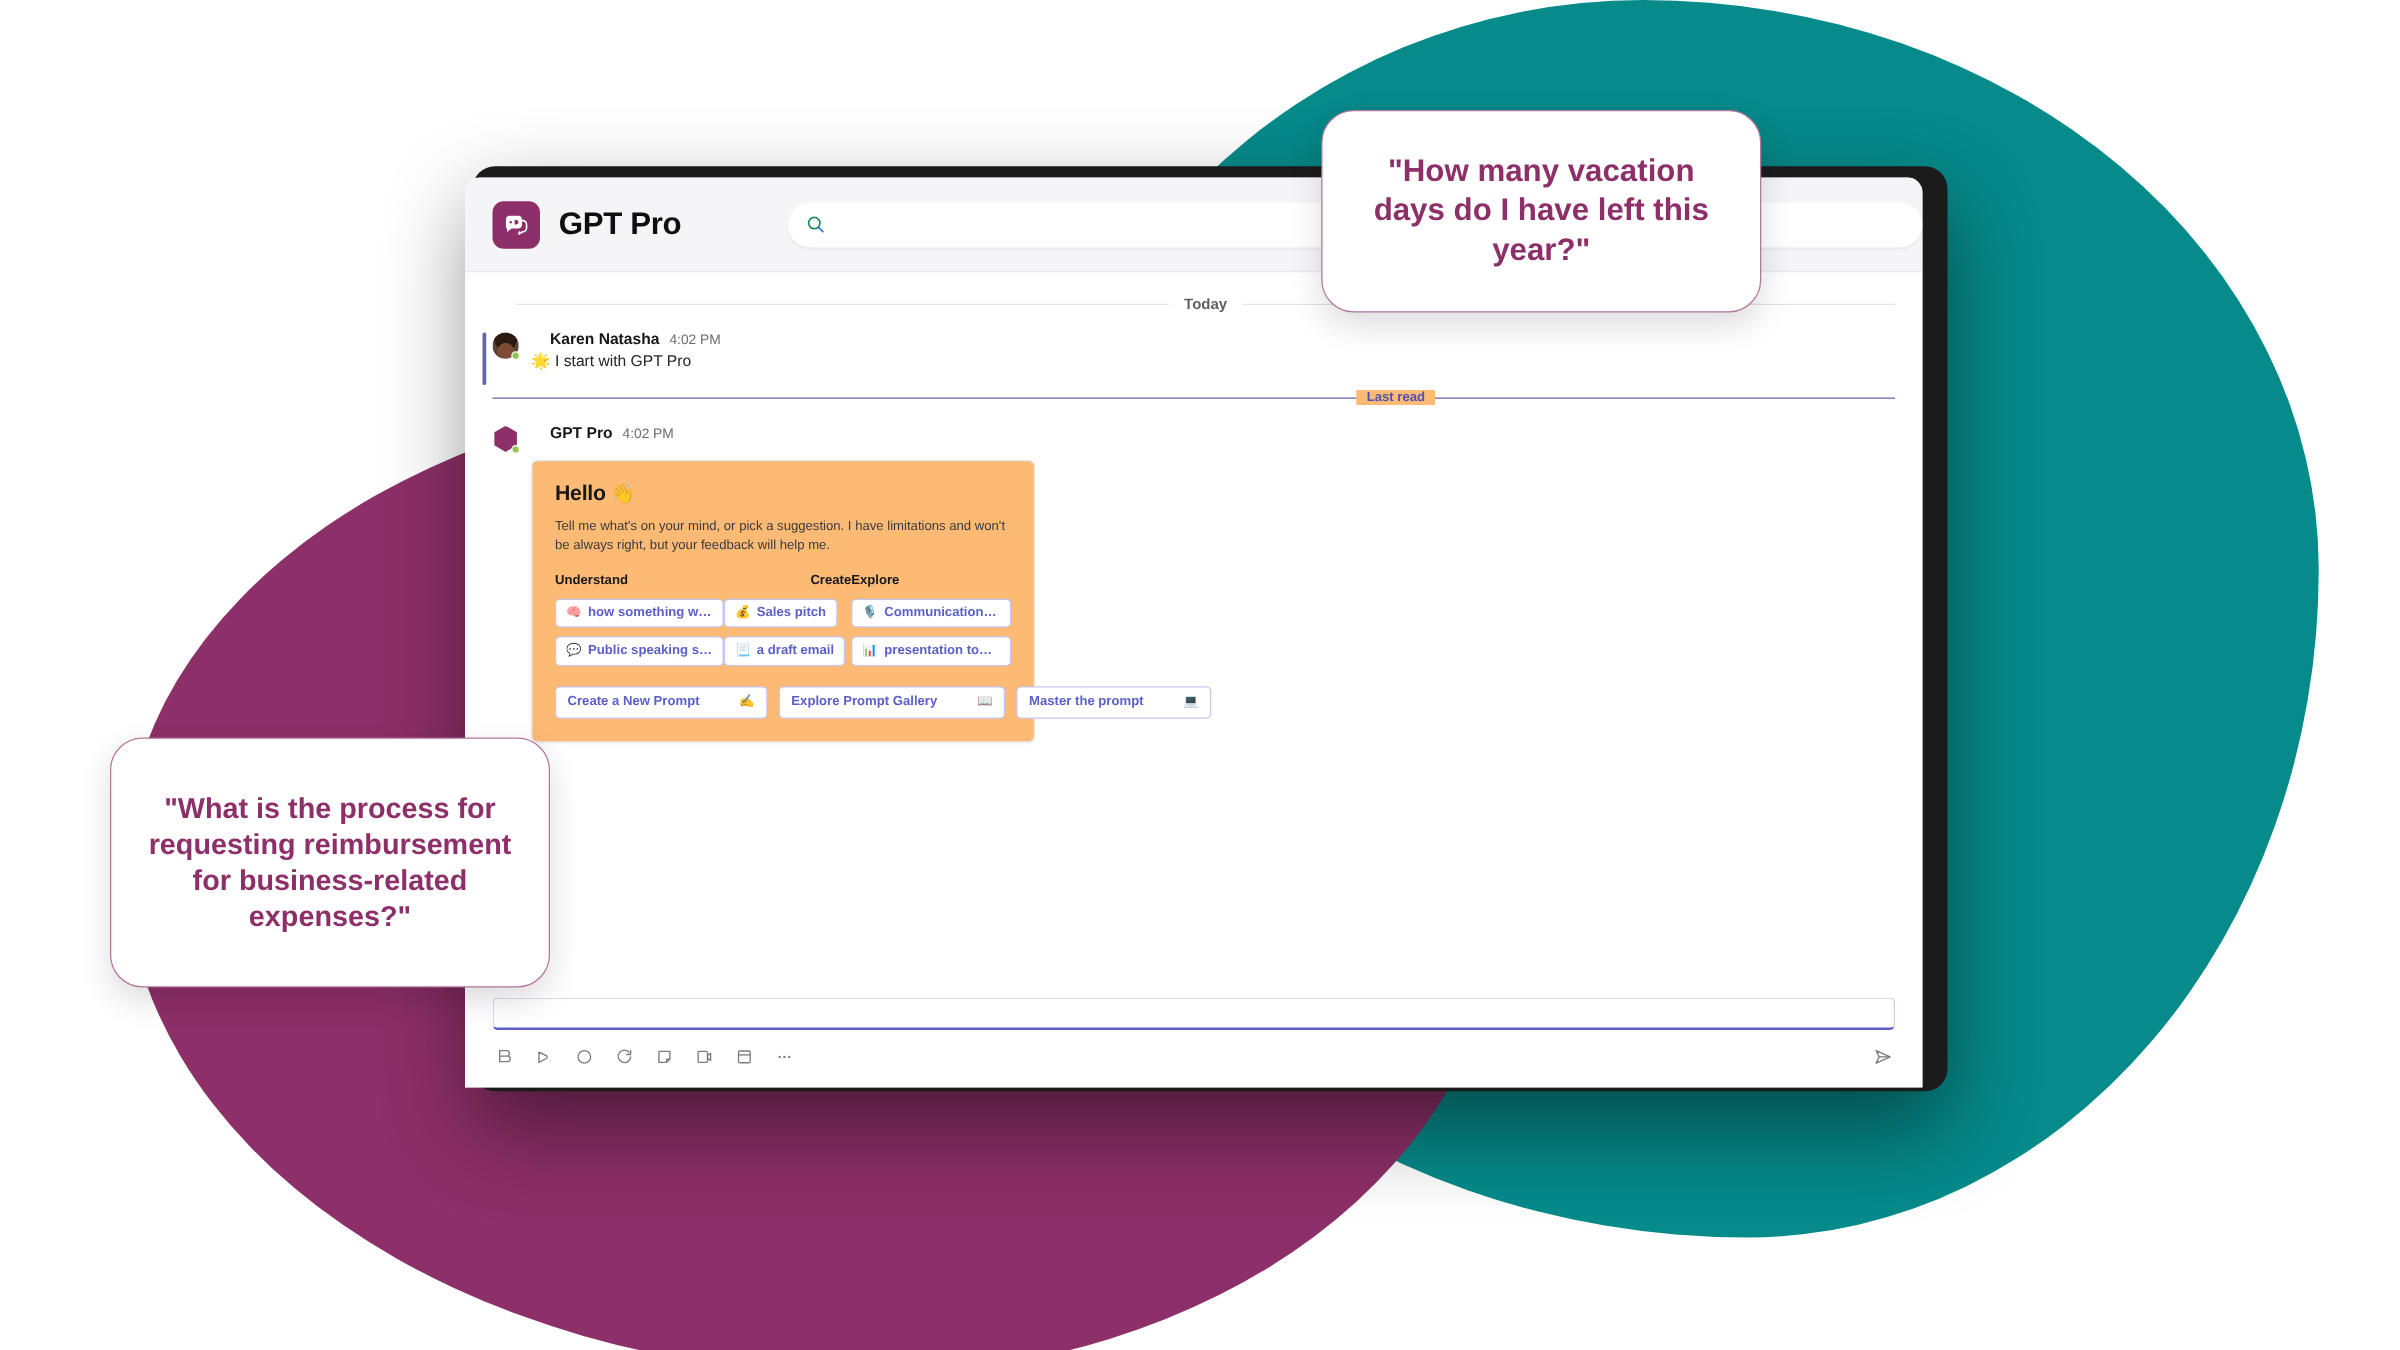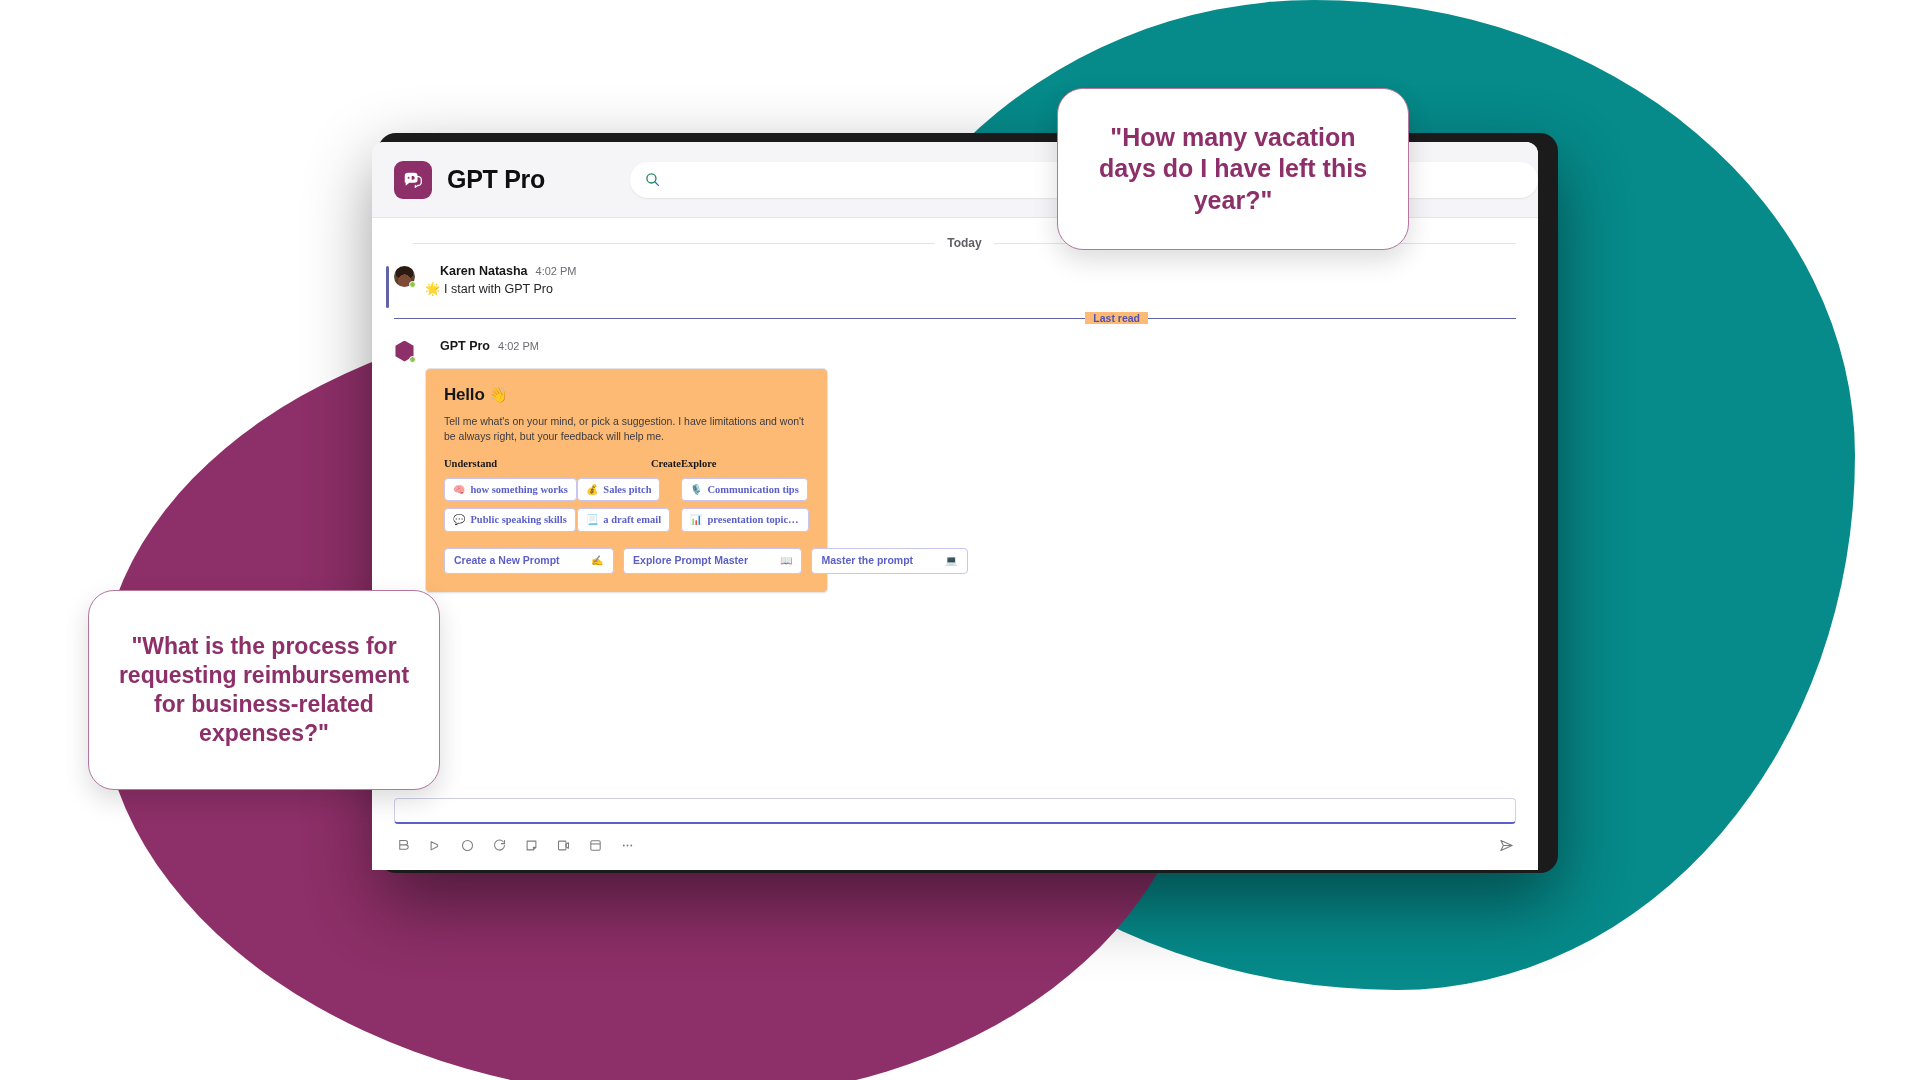--- a/index.html
+++ b/index.html
@@ -127,21 +127,21 @@
   .card {
     margin: 4px 0 0 53px; width: 403px; background: #fdba74;
     border: 1px solid #e6e6ea; border-radius: 5px;
     box-shadow: 0 1px 2px rgba(0,0,0,.05);
     padding: 16px 18px 18px 18px;
   }
   .card-title { font-size: 17px; font-weight: 700; color: #17171a; letter-spacing: -.2px; }
   .card-title .emo { font-size: 15px; }
   .card-sub { font-size: 10.5px; color: #3a3a40; line-height: 1.45; margin-top: 9px; }
 
-  .cols { display: flex; gap: 0; margin-top: 14px; font-family: Liberation Serif, serif; }
+  .cols { display: flex; gap: 0; margin-top: 14px; }
   .col { display: flex; flex-direction: column; gap: 7px; }
   .col.c1 { width: 135px; }
   .col.c2 { width: 130px; text-align: right; }
   .col.c3 { width: 128px; }
   .col-head { font-size: 10.5px; font-weight: 700; color: #17171a; margin-bottom: 2px; }
 
   .chip {
     display: inline-flex; align-items: center; gap: 5px;
     border: 1px solid #c8c6ef; border-radius: 4px;
     background: #fff; color: #5b5fc7;
@@ -304,21 +304,21 @@
           </div>
 
         </div>
 
         <div class="actions">
           <div class="chip">
             <span class="txt">Create a New Prompt</span>
             <span class="emo">✍️</span>
           </div>
           <div class="chip">
-            <span class="txt">Explore Prompt Master</span>
+            <span class="txt">Explore Prompt Gallery</span>
             <span class="emo">📖</span>
           </div>
           <div class="chip">
             <span class="txt">Master the prompt</span>
             <span class="emo">💻</span>
           </div>
         </div>
       </div>
 
     </div>

